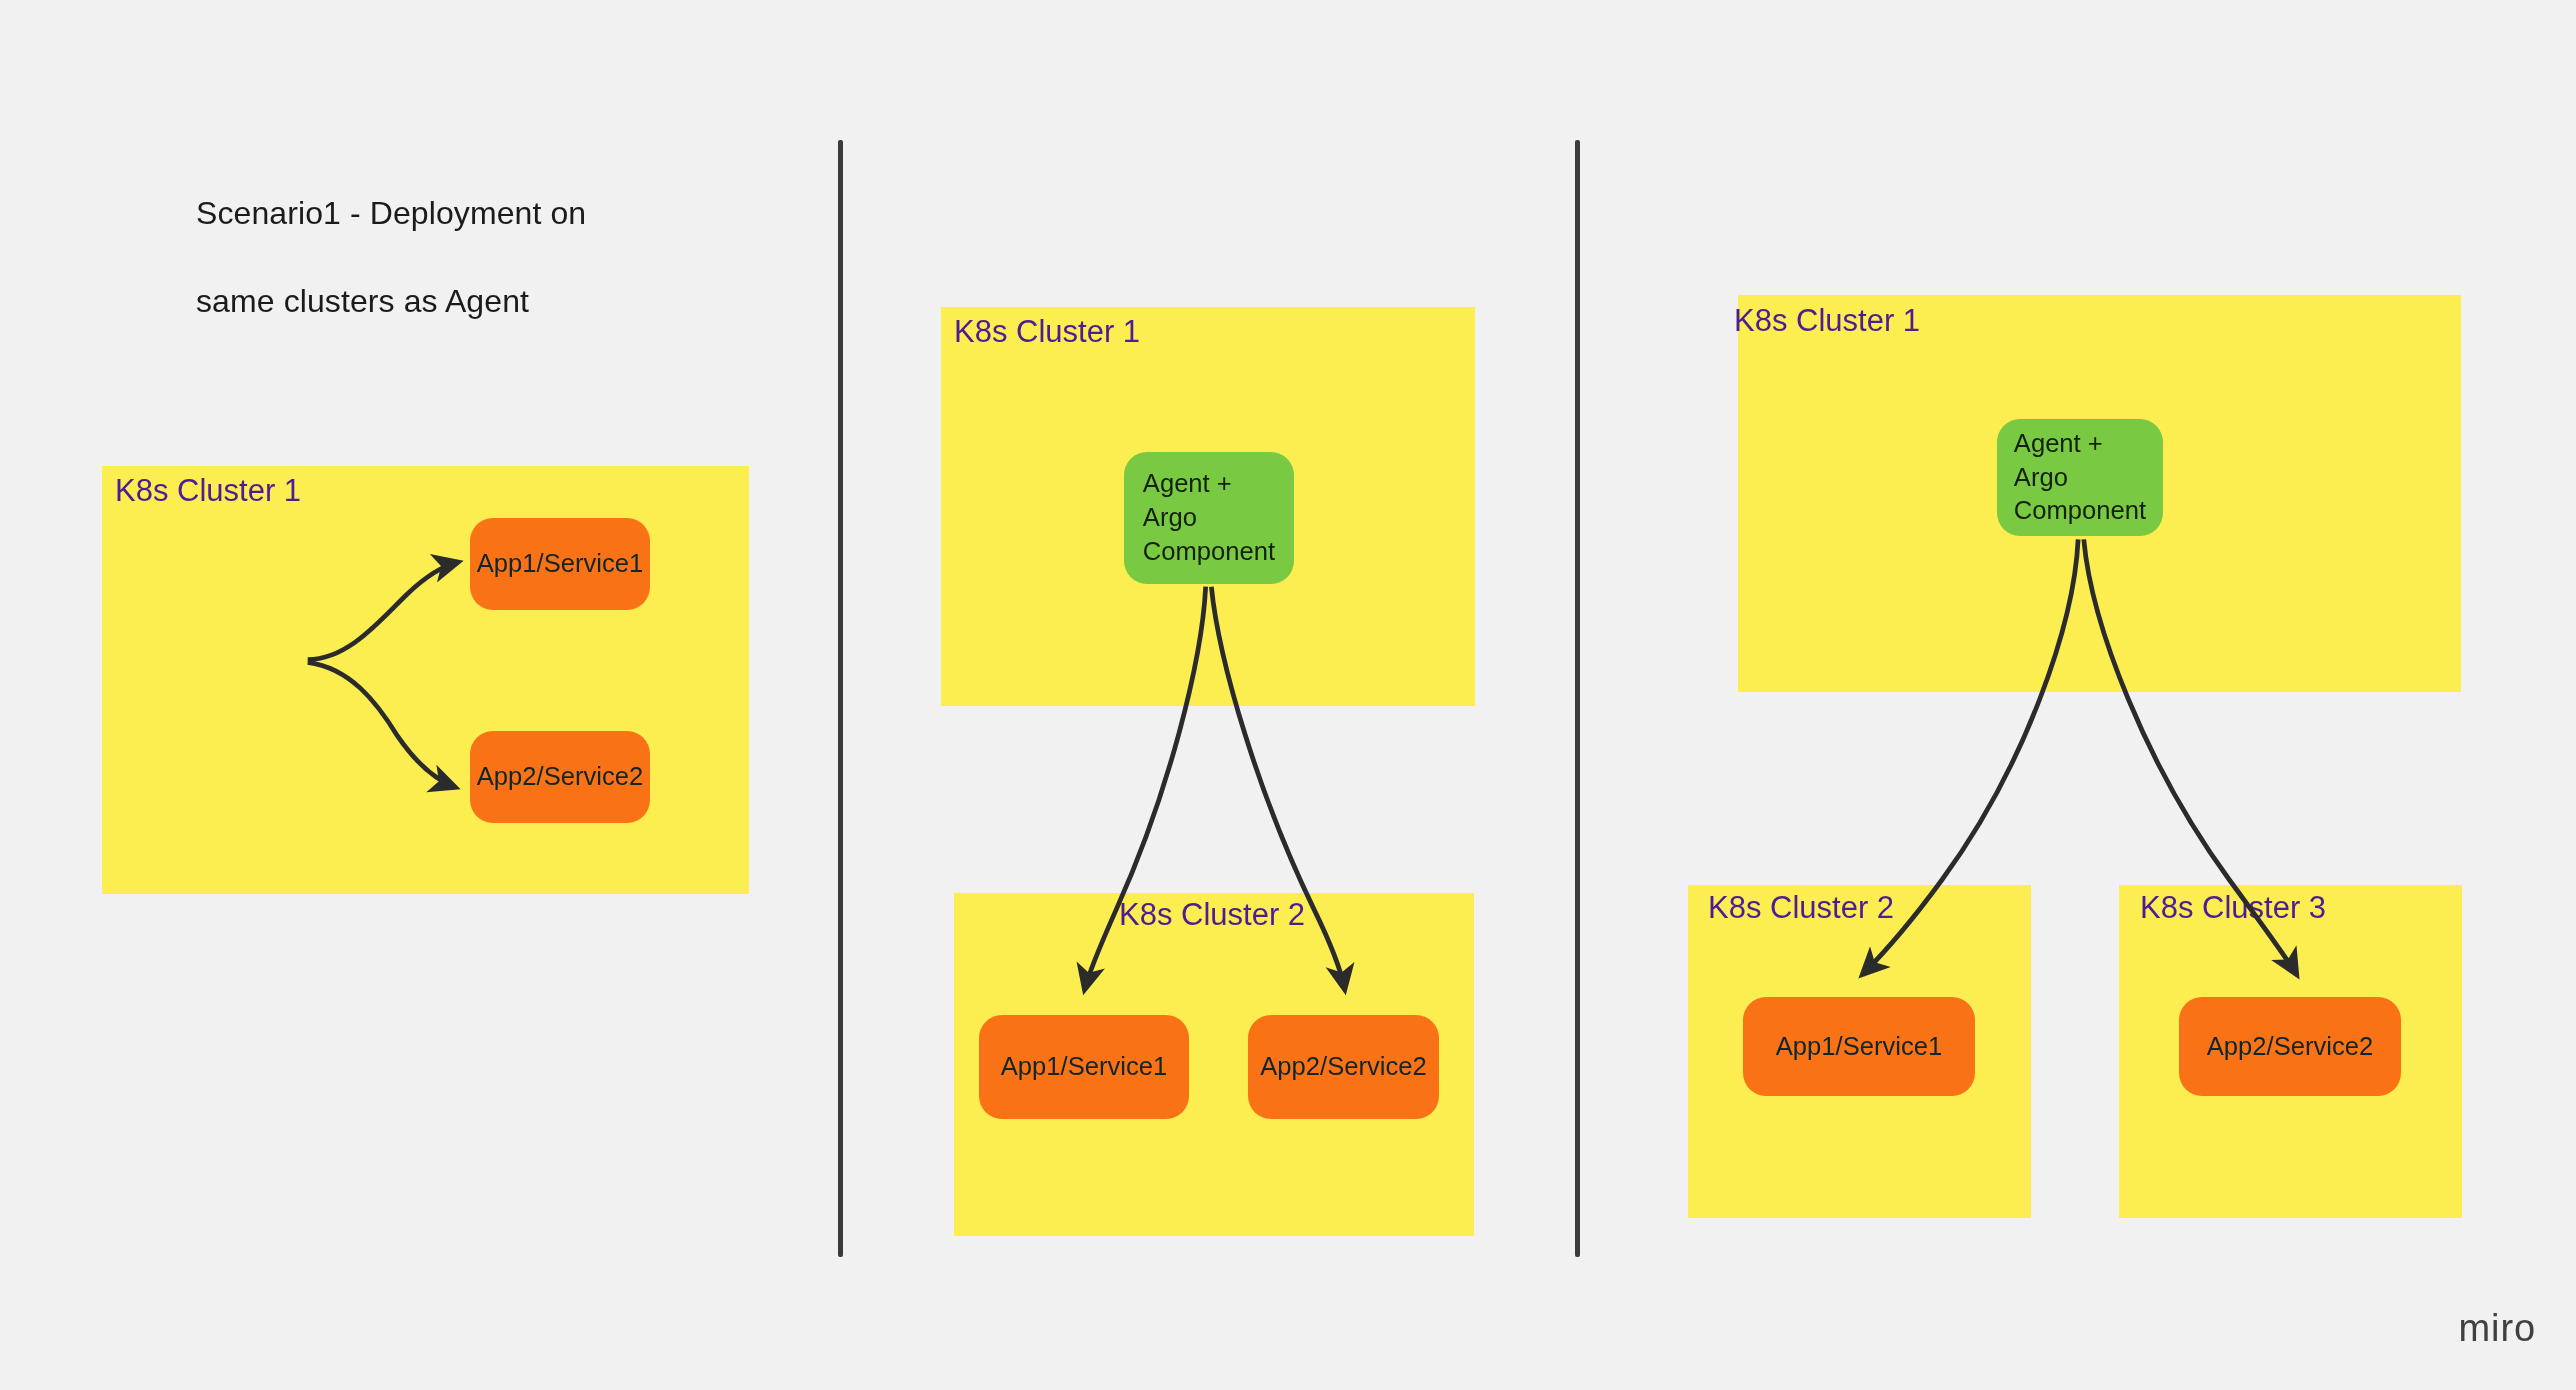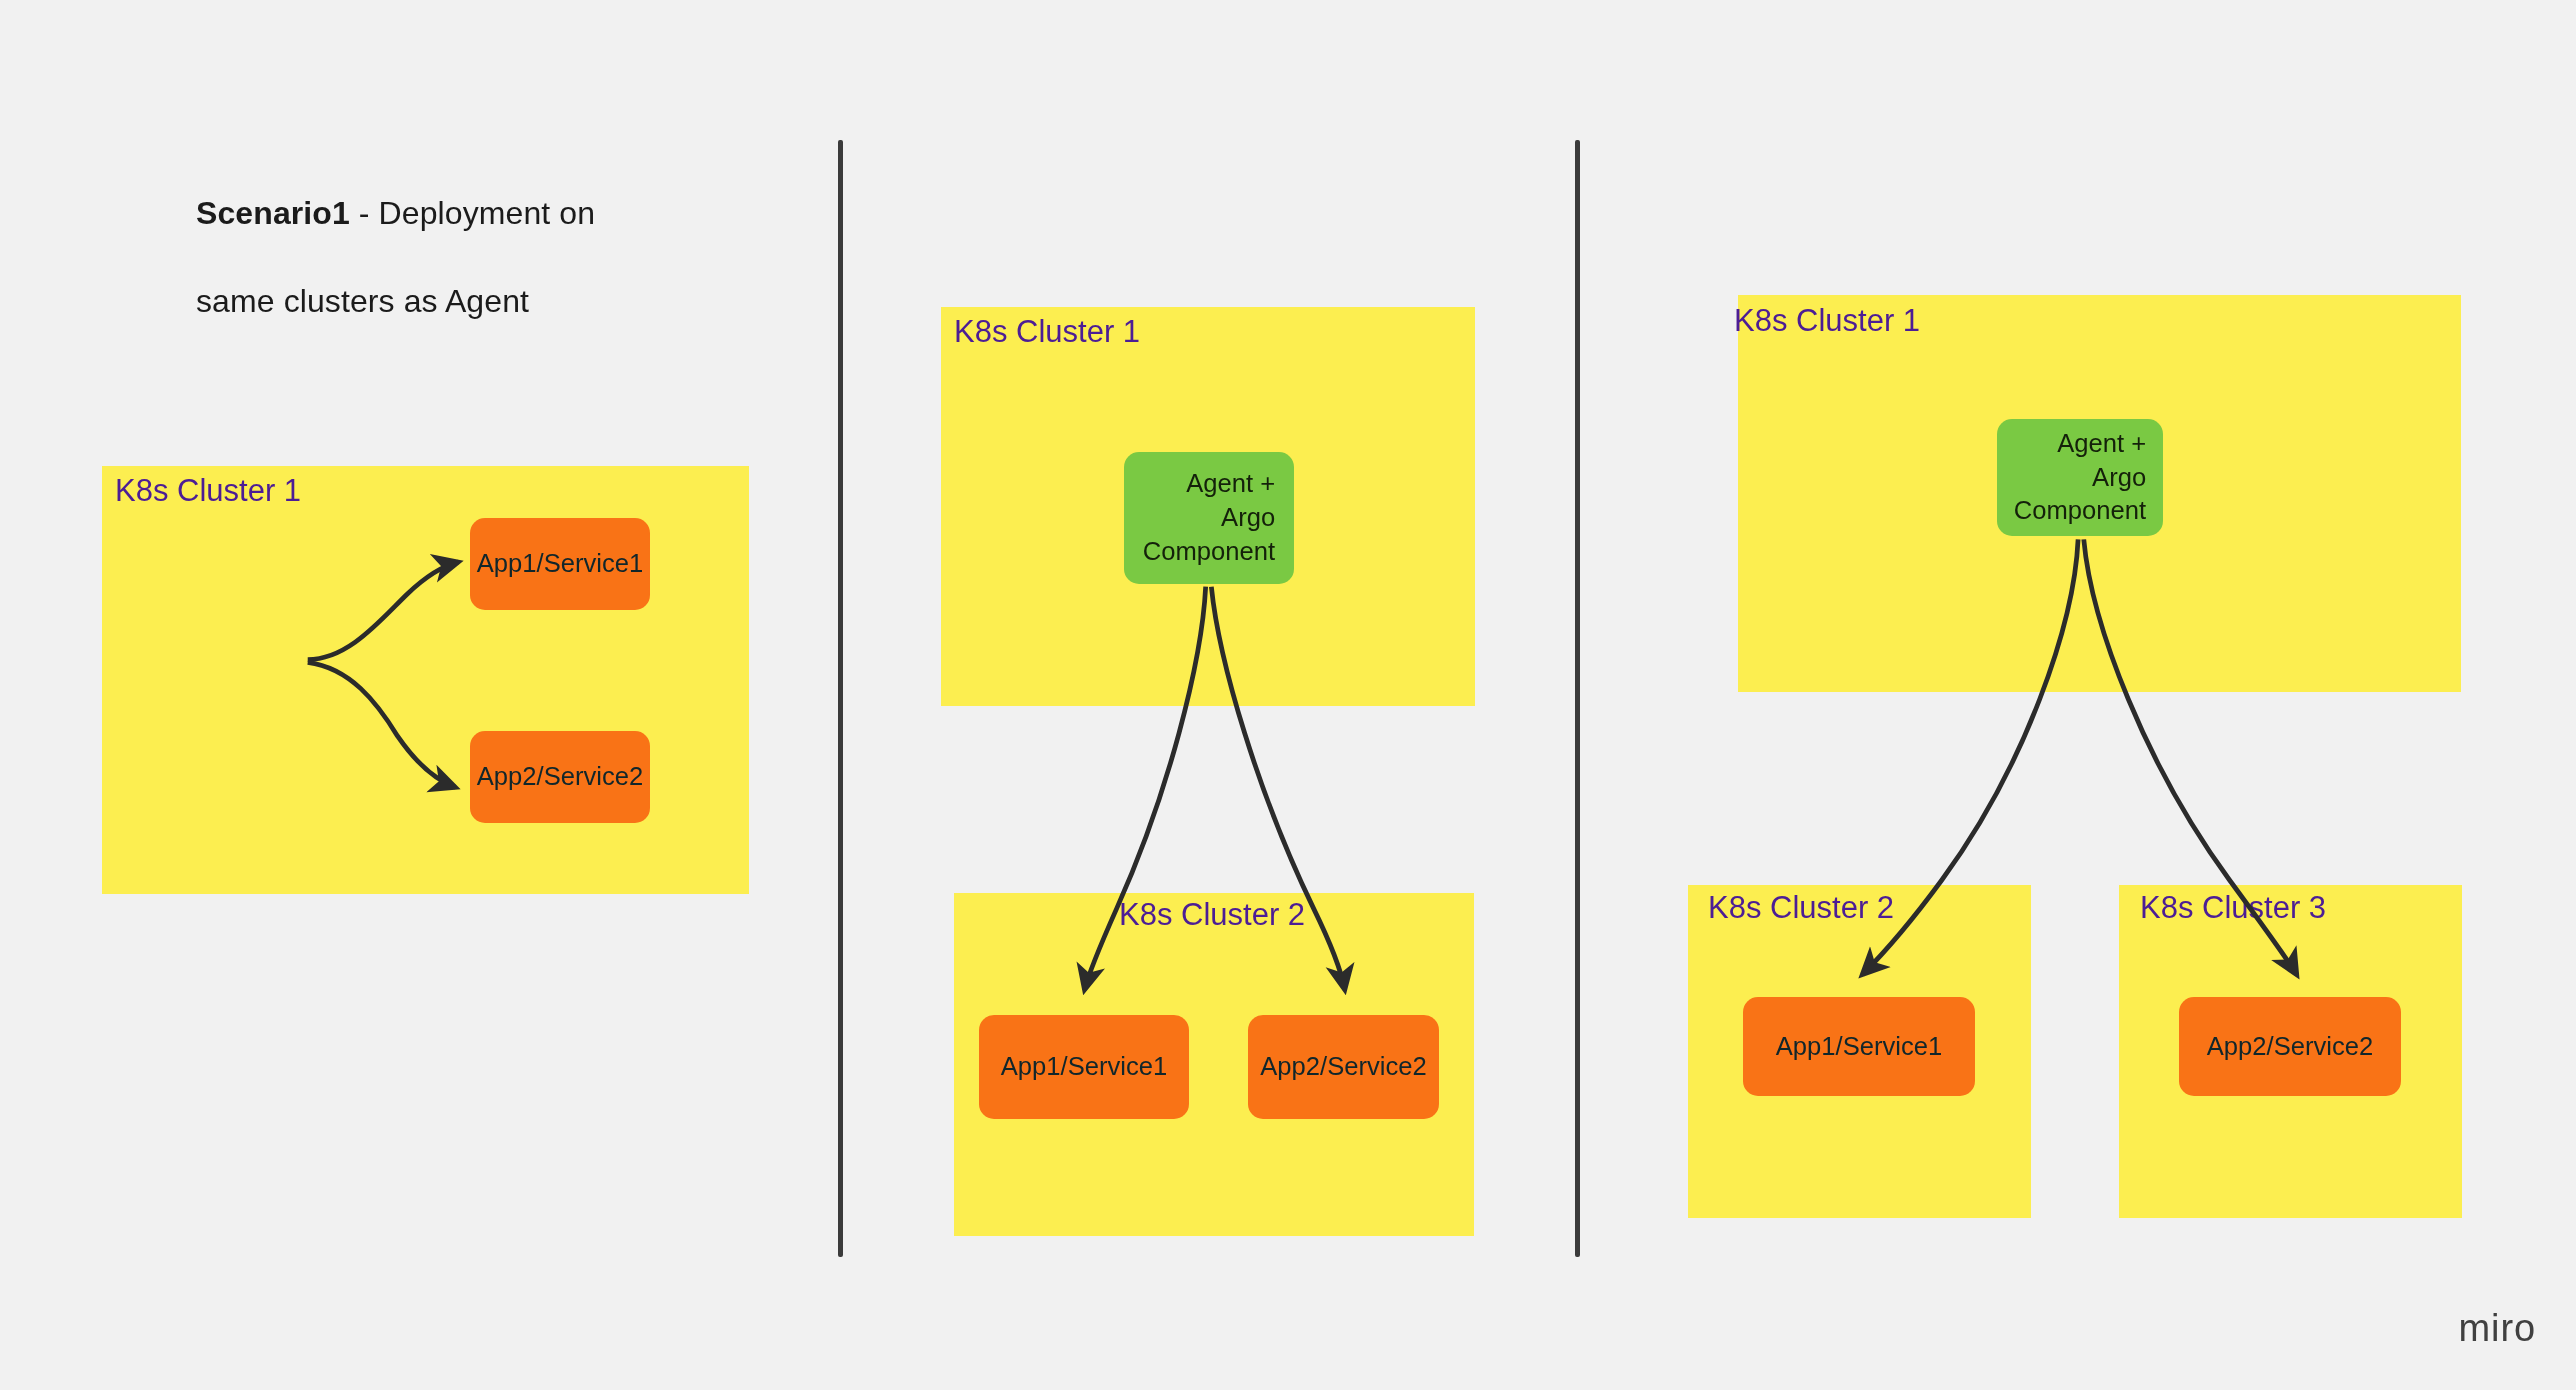--- a/index.html
+++ b/index.html
@@ -33,43 +33,43 @@
   
   .scenario-title {
     position: absolute;
     font-size: 32px;
     line-height: 1.38;
     color: #1b1b1b;
     letter-spacing: 0.1px;
     white-space: pre-line;
   }
   .scenario-title .strong {
-    font-weight: bold;
+    font-weight: normal;
   }
 
   
   .cluster {
     position: absolute;
     background: #fcee50;
   }
   .cluster-label {
     position: absolute;
     font-size: 31px;
     color: #4c1d95;
     white-space: nowrap;
   }
 
   
   .node {
     position: absolute;
     display: flex;
     align-items: center;
     justify-content: center;
-    text-align: right;
-    border-radius: 15px;
+    text-align: left;
+    border-radius: 23px;
     font-size: 25.6px;
     line-height: 1.32;
     color: #10262b;
     white-space: pre-line;
     box-sizing: border-box;
     padding: 3.8px 5.7px;
   }
   .node.agent {
     background: #7ac943;
     color: #14210a;

